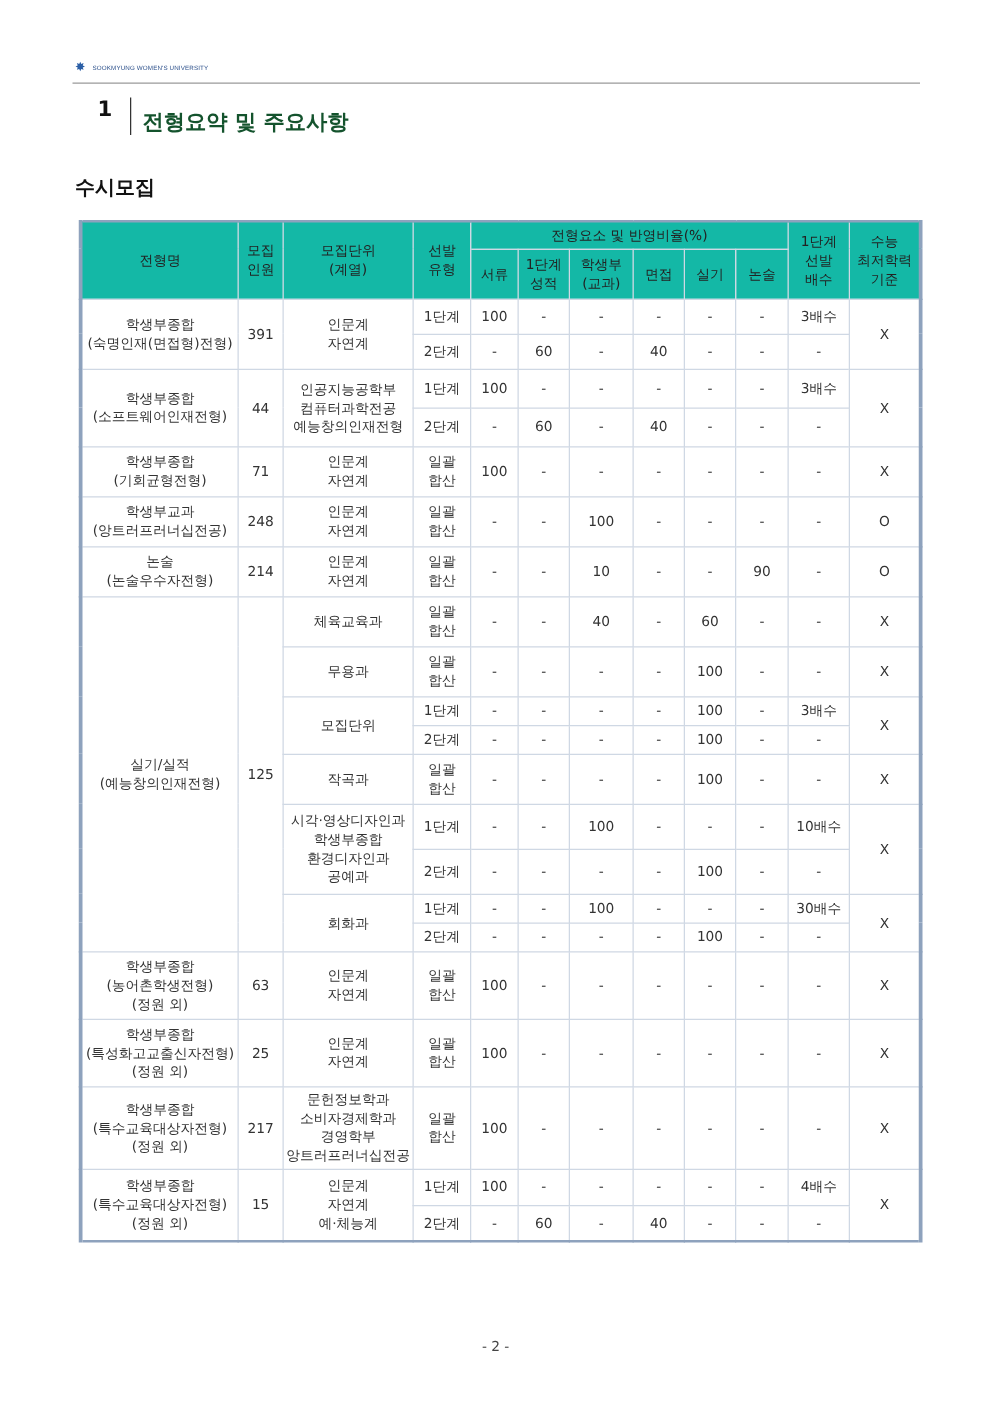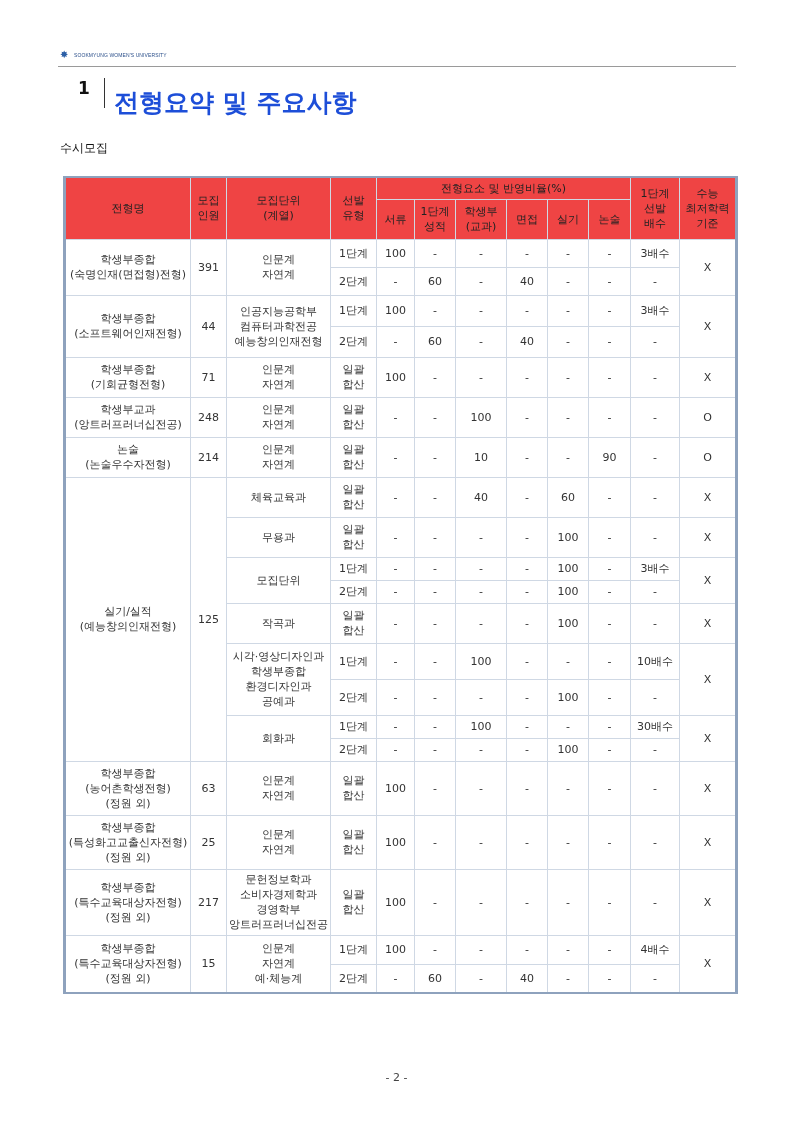--- a/index.html
+++ b/index.html
@@ -3,25 +3,25 @@
 <meta charset="utf-8">
 <style>
   html, body { margin:0; padding:0; background:#ffffff; }
   body { width:793px; height:1121px; position:relative; font-family:"DejaVu Sans","Liberation Sans",sans-serif; color:#222; overflow:hidden; }
   .brand { position:absolute; left:60px; top:50px; display:flex; align-items:center; gap:4px; }
   .brand .logo { width:10px; height:10px; color:#2b5fa6; font-size:10px; line-height:10px; }
   .brand .name { font-size:5px; color:#2b4f8a; letter-spacing:0.1px; font-family:"Liberation Sans",sans-serif; }
   .top-rule { position:absolute; left:58px; top:66px; width:678px; height:1px; background:#9a9a9a; }
   .section-num { position:absolute; left:78px; top:78px; font-size:17px; font-weight:bold; color:#111; }
   .section-bar { position:absolute; left:104px; top:78px; width:1px; height:30px; background:#333; }
-  .section-title { position:absolute; left:114px; top:86px; font-size:25px; font-weight:bold; color:#1d4ed8; }
-  .page-title { position:absolute; left:60px; top:140px; font-size:12px; font-weight:normal; color:#111; }
+  .section-title { position:absolute; left:114px; top:86px; font-size:17px; font-weight:bold; color:#14532d; }
+  .page-title { position:absolute; left:60px; top:140px; font-size:16px; font-weight:bold; color:#111; }
   table.main { position:absolute; left:63px; top:176px; border-collapse:collapse; table-layout:fixed; width:672px; font-size:11px; color:#333; }
   table.main td, table.main th { border:1px solid #cfd8e4; text-align:center; vertical-align:middle; padding:0; line-height:15px; }
-  table.main th { background:#ef4444; font-weight:normal; color:#222; }
+  table.main th { background:#14b8a6; font-weight:normal; color:#222; }
   table.main { border-top:2px solid #8ea2bd; border-bottom:2px solid #8ea2bd; border-left:3px solid #8ea2bd; border-right:3px solid #8ea2bd; }
   .pn { position:absolute; left:0; width:793px; top:1071px; text-align:center; font-size:11px; color:#444; }
 </style>
 </head>
 <body>
 
 <div class="brand">
   <span class="logo">✸</span>
   <span class="name">SOOKMYUNG WOMEN'S UNIVERSITY</span>
 </div>

